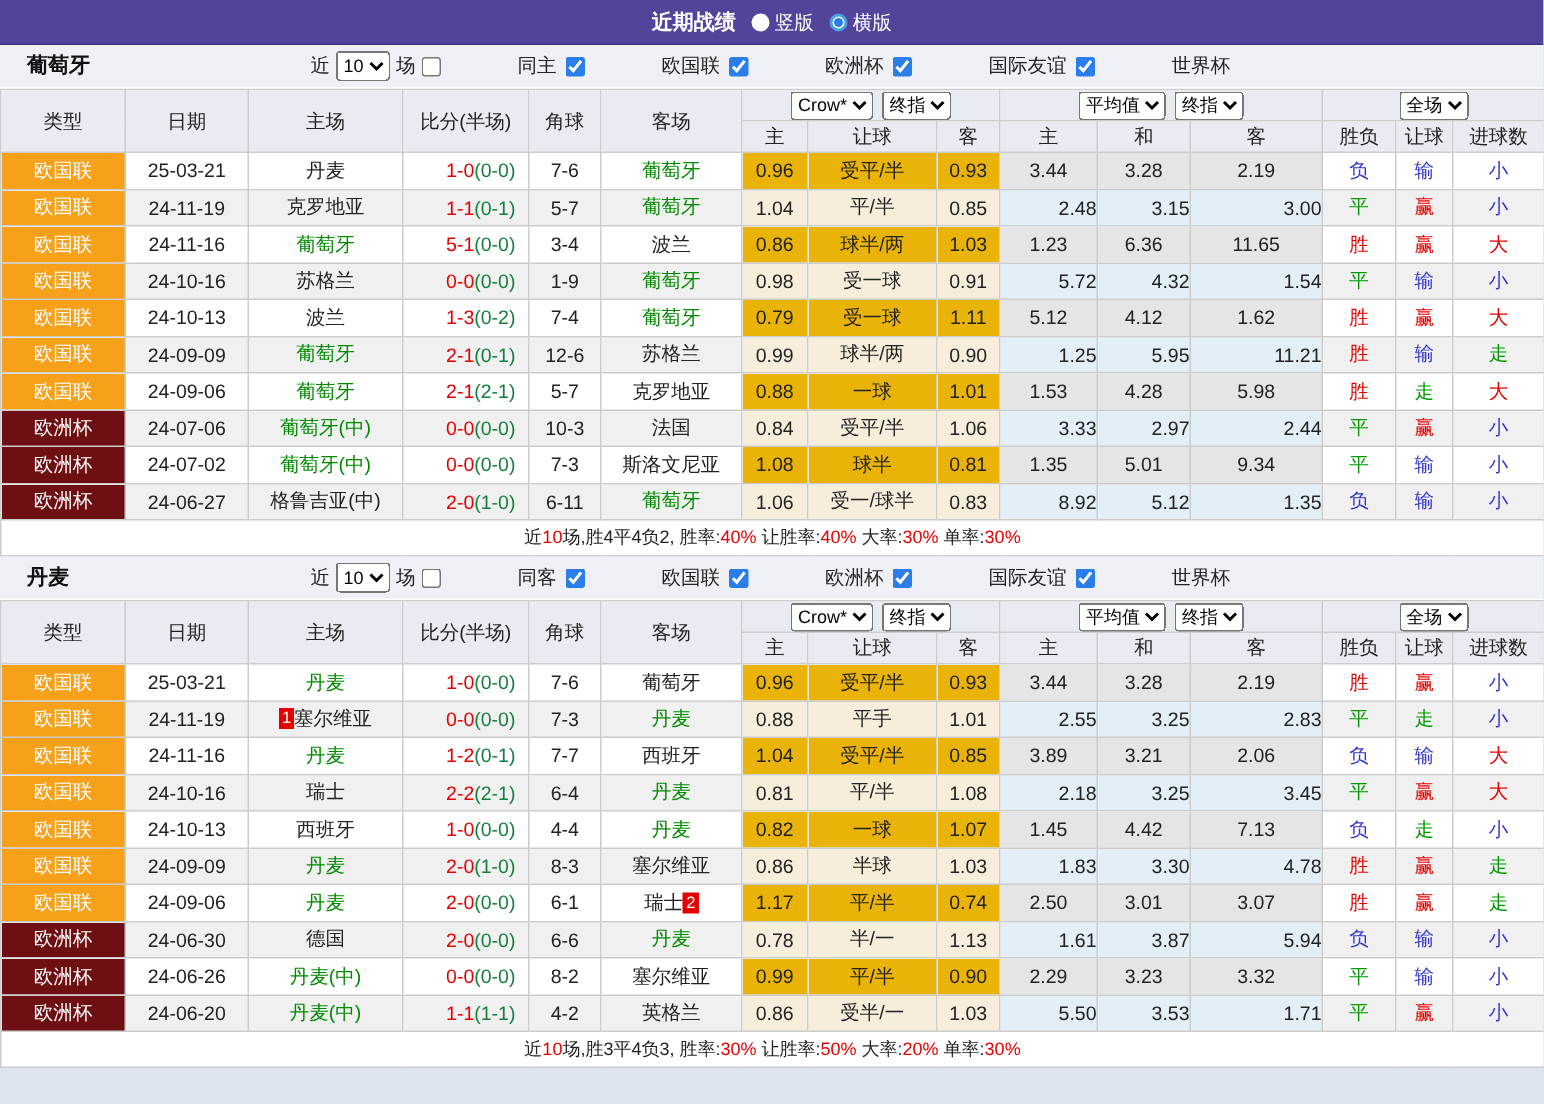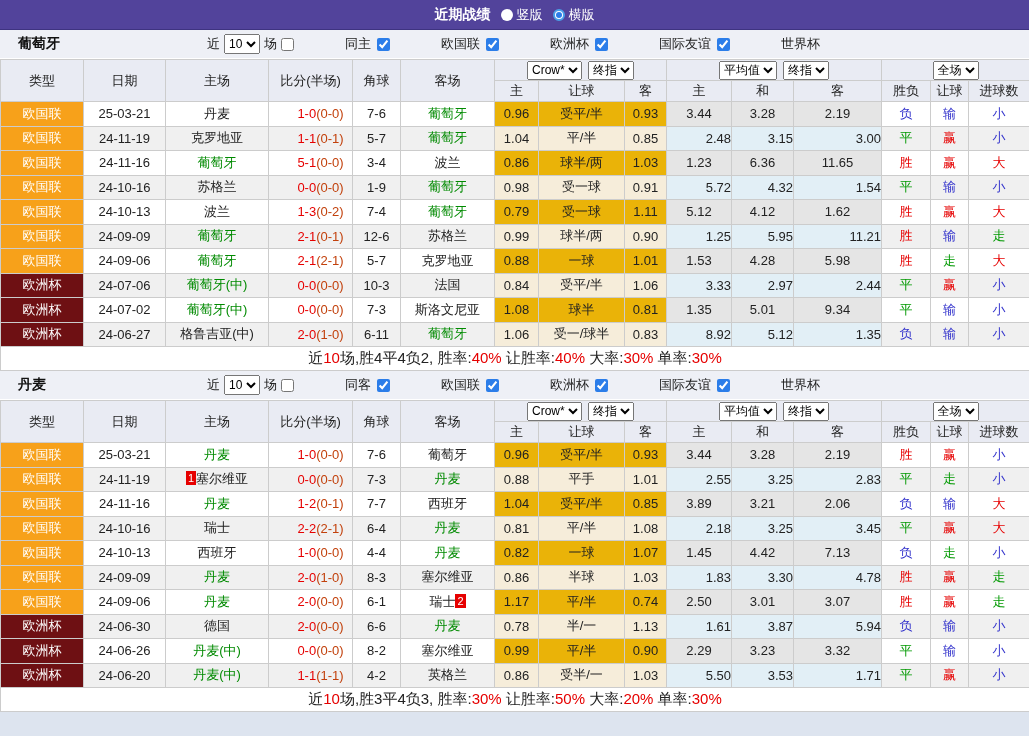--- a/index.html
+++ b/index.html
@@ -49,29 +49,29 @@
   tr.even td { background: #f0f0f0; }
   td.type { color: #fff; font-size: 12px; border-color: #e9e9e9; }
   td.type.nations { background: #f7a11a; }
   td.type.euro { background: #6e1013; }
   td.odds-col { background: #eab308; }
   tr.even td.odds-col { background: #f6edda; }
   td.avg-col { background: #e5e5e5; }
   tr.even td.avg-col { background: #e2eff6; text-align: right; }
   .hl { color: #008a00; }
   .ft { color: #e60000; margin-left: 20px; }
-  .ht { color: #c2410c; }
+  .ht { color: #15803d; }
   .badge {
     display: inline-block; background: #e60000; color: #fff; font-size: 11px;
     line-height: 14px; min-width: 9px; padding: 0 2px; vertical-align: 1px;
   }
   td.res.red { color: #e60000; }
   td.res.green { color: #009900; }
   td.res.blue { color: #3333cc; }
-  td.summary { height: 24px; background: #fff; font-size: 15px; }
+  td.summary { height: 24px; background: #fff; font-size: 12px; }
   td.summary .dark { color: #222; }
   td.summary .red { color: #e60000; }
 </style>
 </head>
 <body>
 
 <div class="topbar">
   <span class="title">近期战绩</span>
   <span class="radio-opt">
     <span class="radio"></span>

